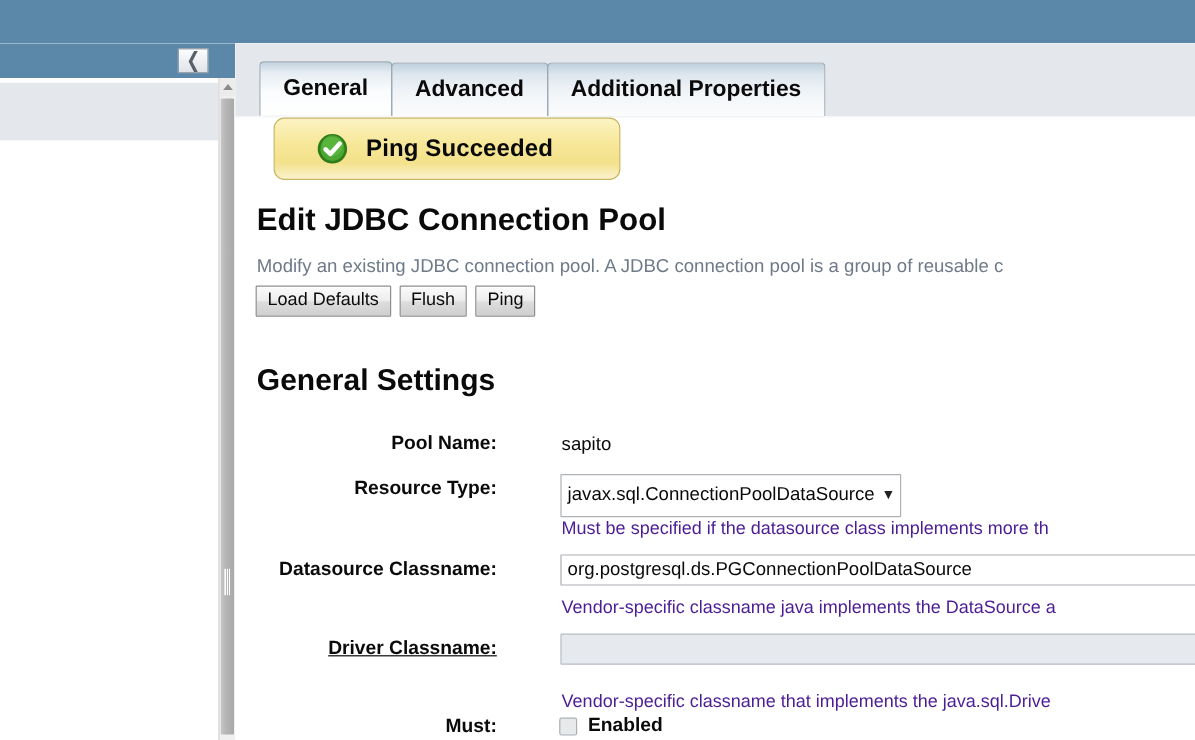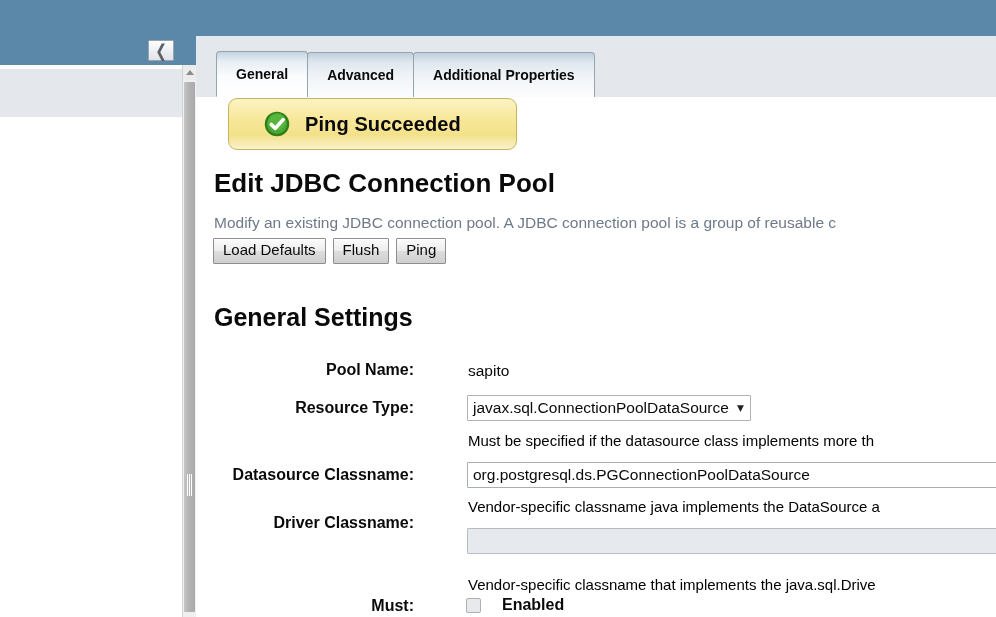--- a/index.html
+++ b/index.html
@@ -164,21 +164,21 @@
     display: flex;
     align-items: flex-end;
   }
   .tab {
     height: 45px;
     box-sizing: border-box;
     padding: 16px 19px;
     display: flex;
     align-items: center;
     justify-content: center;
-    font-size: 14px;
+    font-size: 19px;
     font-weight: bold;
     color: #0a0a0a;
     border: 1px solid #97a3ad;
     border-bottom: none;
     border-radius: 4px 4px 0 0;
     margin-right: -1px;
     cursor: pointer;
     background: linear-gradient(to bottom, #bfd0dd 0%, #dfe8ef 22%, #f2f5f8 58%, #fbfcfd 100%);
   }
   .tab.active {
@@ -277,33 +277,33 @@
     position: absolute;
     left: 272px;
     font-size: 15.5px;
     color: #0a0a0a;
     white-space: nowrap;
   }
   .help-text {
     position: absolute;
     left: 272px;
     font-size: 15px;
-    color: #000000;
+    color: #4c1d95;
     white-space: nowrap;
   }
   .select-wrap {
     position: absolute;
   }
   .select-box {
     display: inline-flex;
     align-items: center;
     background: #ffffff;
     border: 1px solid #aeb2b6;
     border-radius: 1px;
-    height: 26px;
+    height: 36px;
     box-sizing: border-box;
     padding: 0 6px 0 5px;
     font-size: 15.5px;
     color: #0a0a0a;
     white-space: nowrap;
     cursor: pointer;
   }
   .select-arrow {
     margin-left: 8px;
     font-size: 9px;
@@ -338,21 +338,21 @@
     width: 15px;
     height: 15px;
     background: #e7e9eb;
     border: 1px solid #aab0b6;
     border-radius: 2px;
     box-sizing: border-box;
     cursor: pointer;
     flex: 0 0 auto;
   }
   .checkbox-label {
-    margin-left: 21px;
+    margin-left: 9px;
     font-size: 16px;
     font-weight: bold;
     color: #0a0a0a;
     white-space: nowrap;
   }
 </style>
 </head>
 <body>
 
 <div id="top-banner"></div>
@@ -430,21 +430,21 @@
       <span>javax.sql.ConnectionPoolDataSource</span>
       <span class="select-arrow">▼</span>
     </div>
   </div>
   <div class="help-text" style="top:396px;">Must be specified if the datasource class implements more th</div>
 
   <div class="form-label" style="left:18px; top:430px; width:200px;">Datasource Classname:</div>
   <input class="gf-input" style="left: 271px; top: 426px; width: 540px;" type="text" value="org.postgresql.ds.PGConnectionPoolDataSource">
   <div class="help-text" style="top:462px;">Vendor-specific classname java implements the DataSource a</div>
 
-  <div class="form-label" style="left:18px; top:478px; width:200px;">Driver Classname:</div>
+  <div class="form-label" style="left:18px; top:496px; width:200px;text-decoration:underline;">Driver Classname:</div>
   <input class="gf-input" style="left: 271px; top: 492px; width: 540px;" type="text" disabled="" value="">
   <div class="help-text" style="top:528px;margin-top:12px;">Vendor-specific classname that implements the java.sql.Drive</div>
 
   <div class="form-label" style="left:18px; top:561px; width:200px;">Must:</div>
   <div class="checkbox-row" style="left:270px; top:560px;">
     <div class="gf-checkbox"></div>
     <span class="checkbox-label">Enabled</span>
   </div>
 
 </div>

